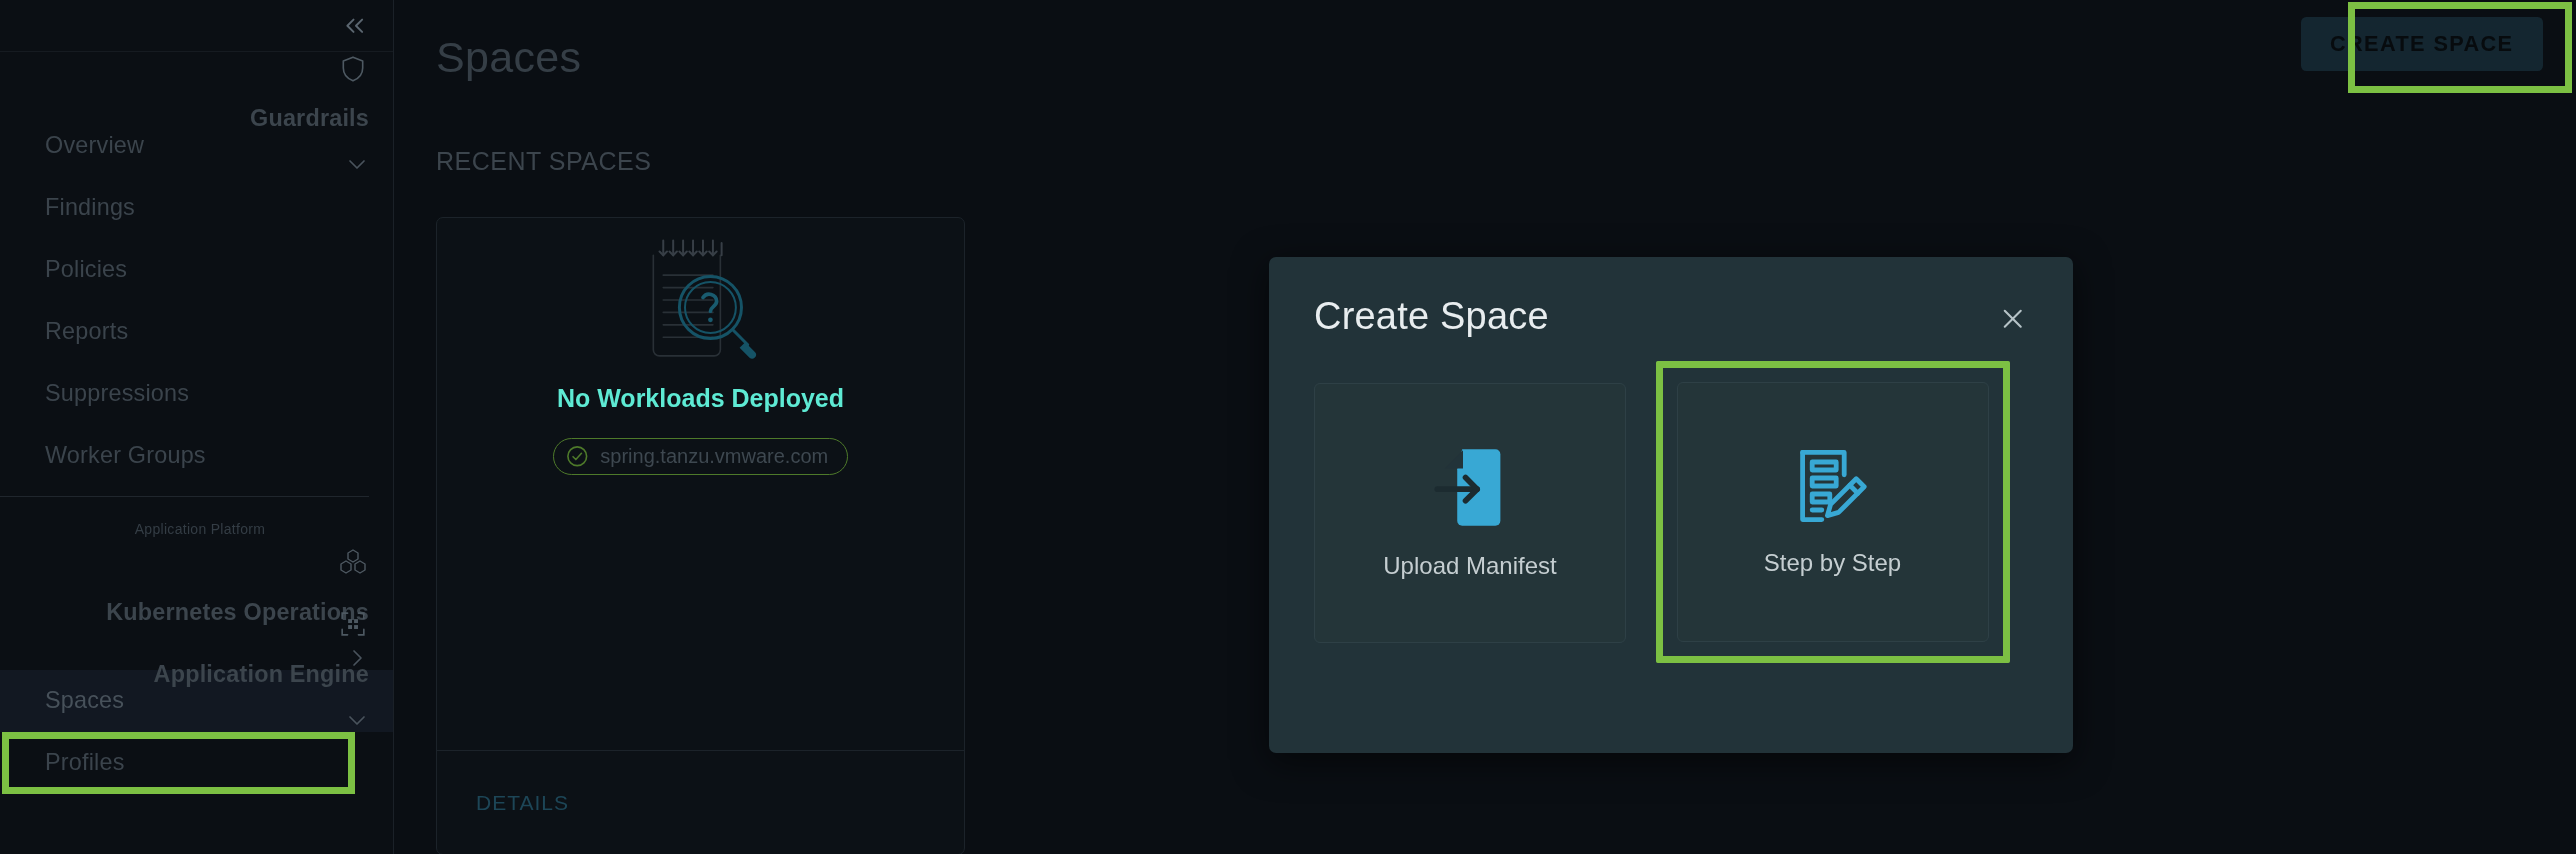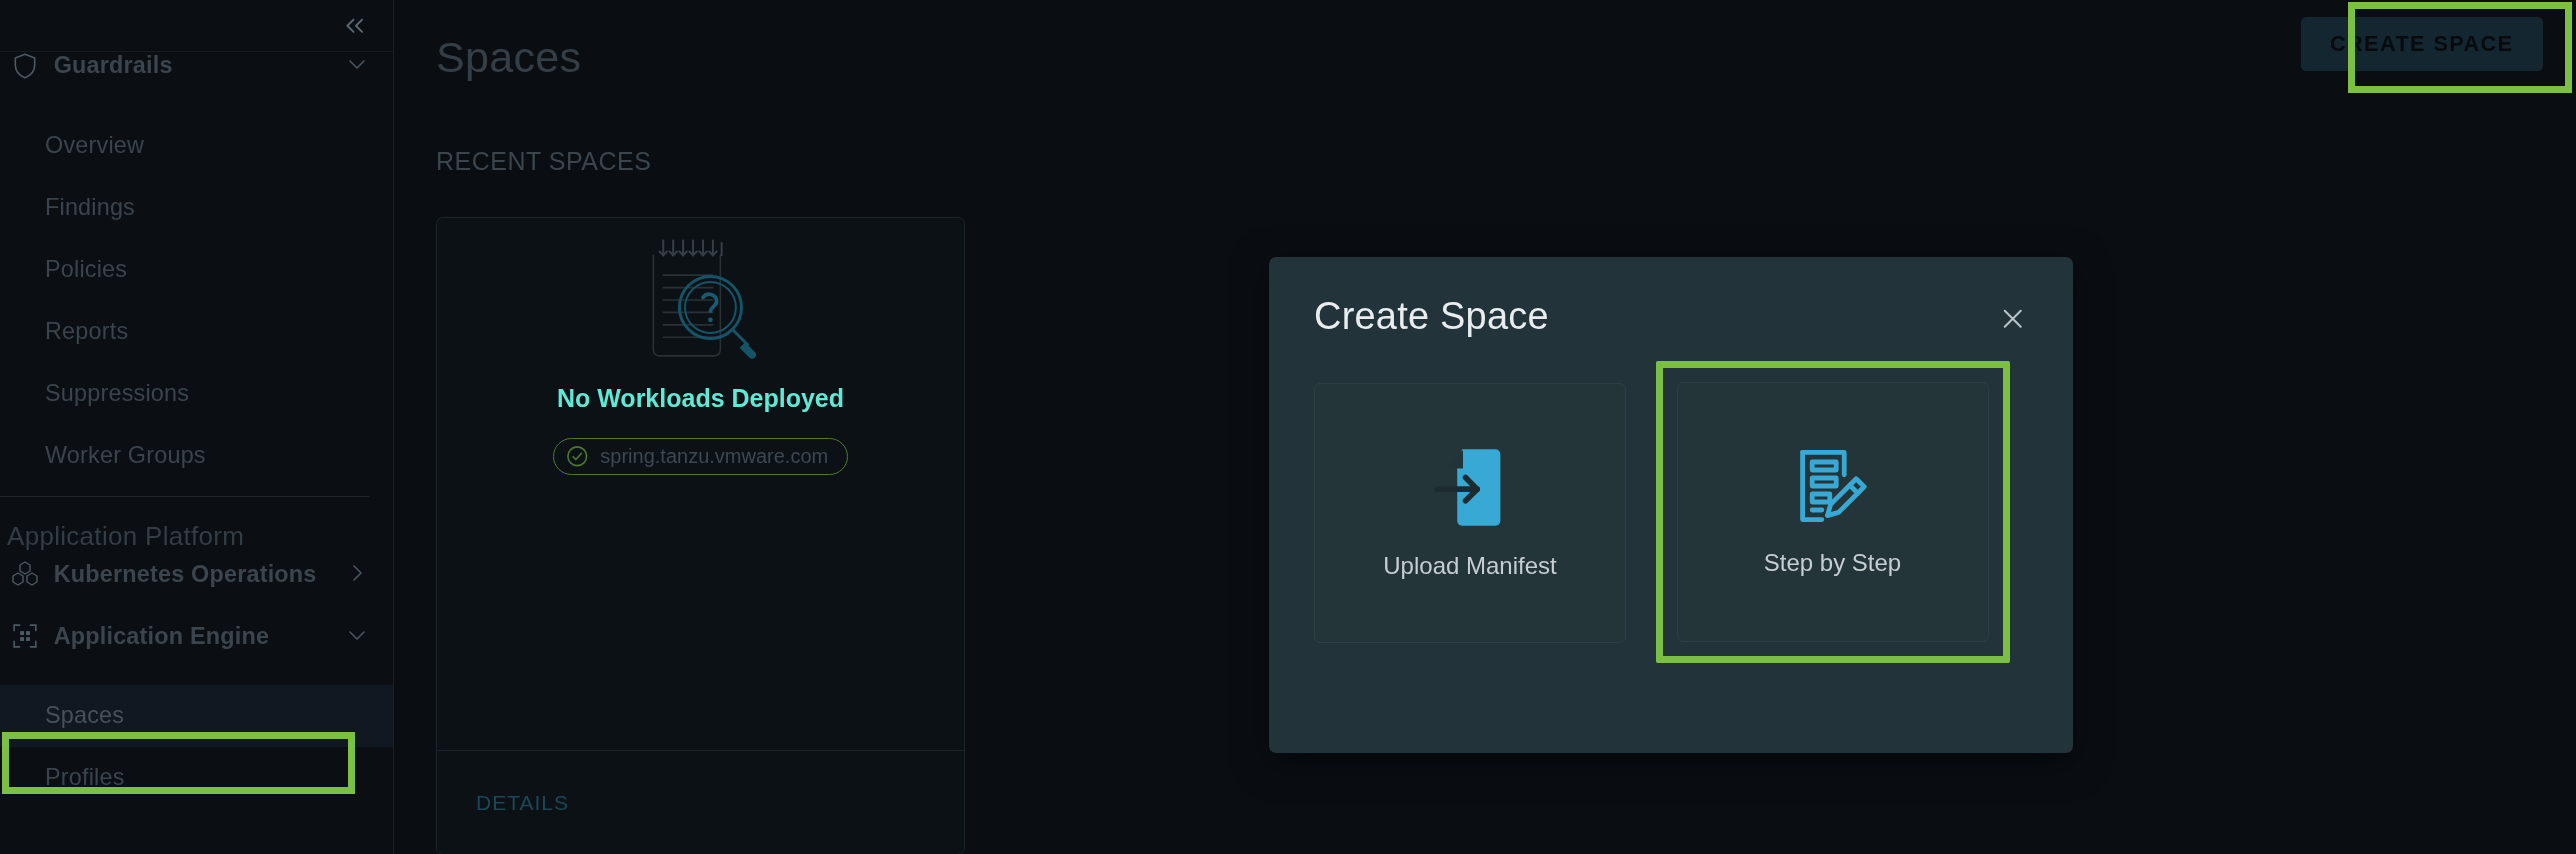--- a/index.html
+++ b/index.html
@@ -18,39 +18,39 @@
     border-right: 0.9px solid #1b2128;
     position: relative; flex: 0 0 394px;
   }
   .sb-collapse-row {
     height: 52px; display: flex; align-items: center; justify-content: flex-end;
     padding-right: 24px; border-bottom: 0.9px solid #161b21;
   }
   .collapse-icon { color: #5b6670; line-height: 0; cursor: pointer; }
 
   .sb-group-head {
-    display: flex; align-items: flex-start; height: 62px;
-    padding: 0 24px 0 8.7px; gap: 12px;
+    display: flex; align-items: flex-end; height: 62px;
+    padding: 0 24px 0 8.7px; gap: 20px; flex-direction: column;
   }
   .sb-group-head .gi { width: 33px; display:flex; align-items:center; justify-content:center; color:#4e5962; flex:0 0 33px;}
   .sb-group-head .lbl {
     flex: 1 1 auto; color: #3c454d; font-size: 23.4px; font-weight: 700; letter-spacing: 0.2px;
   }
   .sb-group-head .chev { color: #49535c; line-height: 0; }
 
   .sb-item {
     display: flex; align-items: center; height: 62px;
     padding-left: 45px; color: #3b444c; font-size: 23.4px; letter-spacing: 0.2px;
   }
   .sb-item.active { background: #121822; color: #47515a; }
 
   .sb-divider { height: 0.9px; background: #20262d; margin: 10.4px 24px 0 0; }
 
   .sb-section-label {
-    padding: 24px 0 8.7px 7px; color: #343d45; font-size: 26px; letter-spacing: 0.3px;
+    padding: 24px 0 8.7px 7px; color: #343d45; font-size: 14px; letter-spacing: 0.3px; text-align: center;
   }
 
   
   .main { flex: 1 1 auto; position: relative; background: #0a0e13; height: 855px; }
   .page-title {
     position: absolute; left: 42px; top: 33px;
     font-size: 43px; color: #353e46; font-weight: 400; letter-spacing: 0.3px;
   }
   .create-btn-wrap { position: absolute; right: 33px; top: 17.3px; }
   .create-btn {

